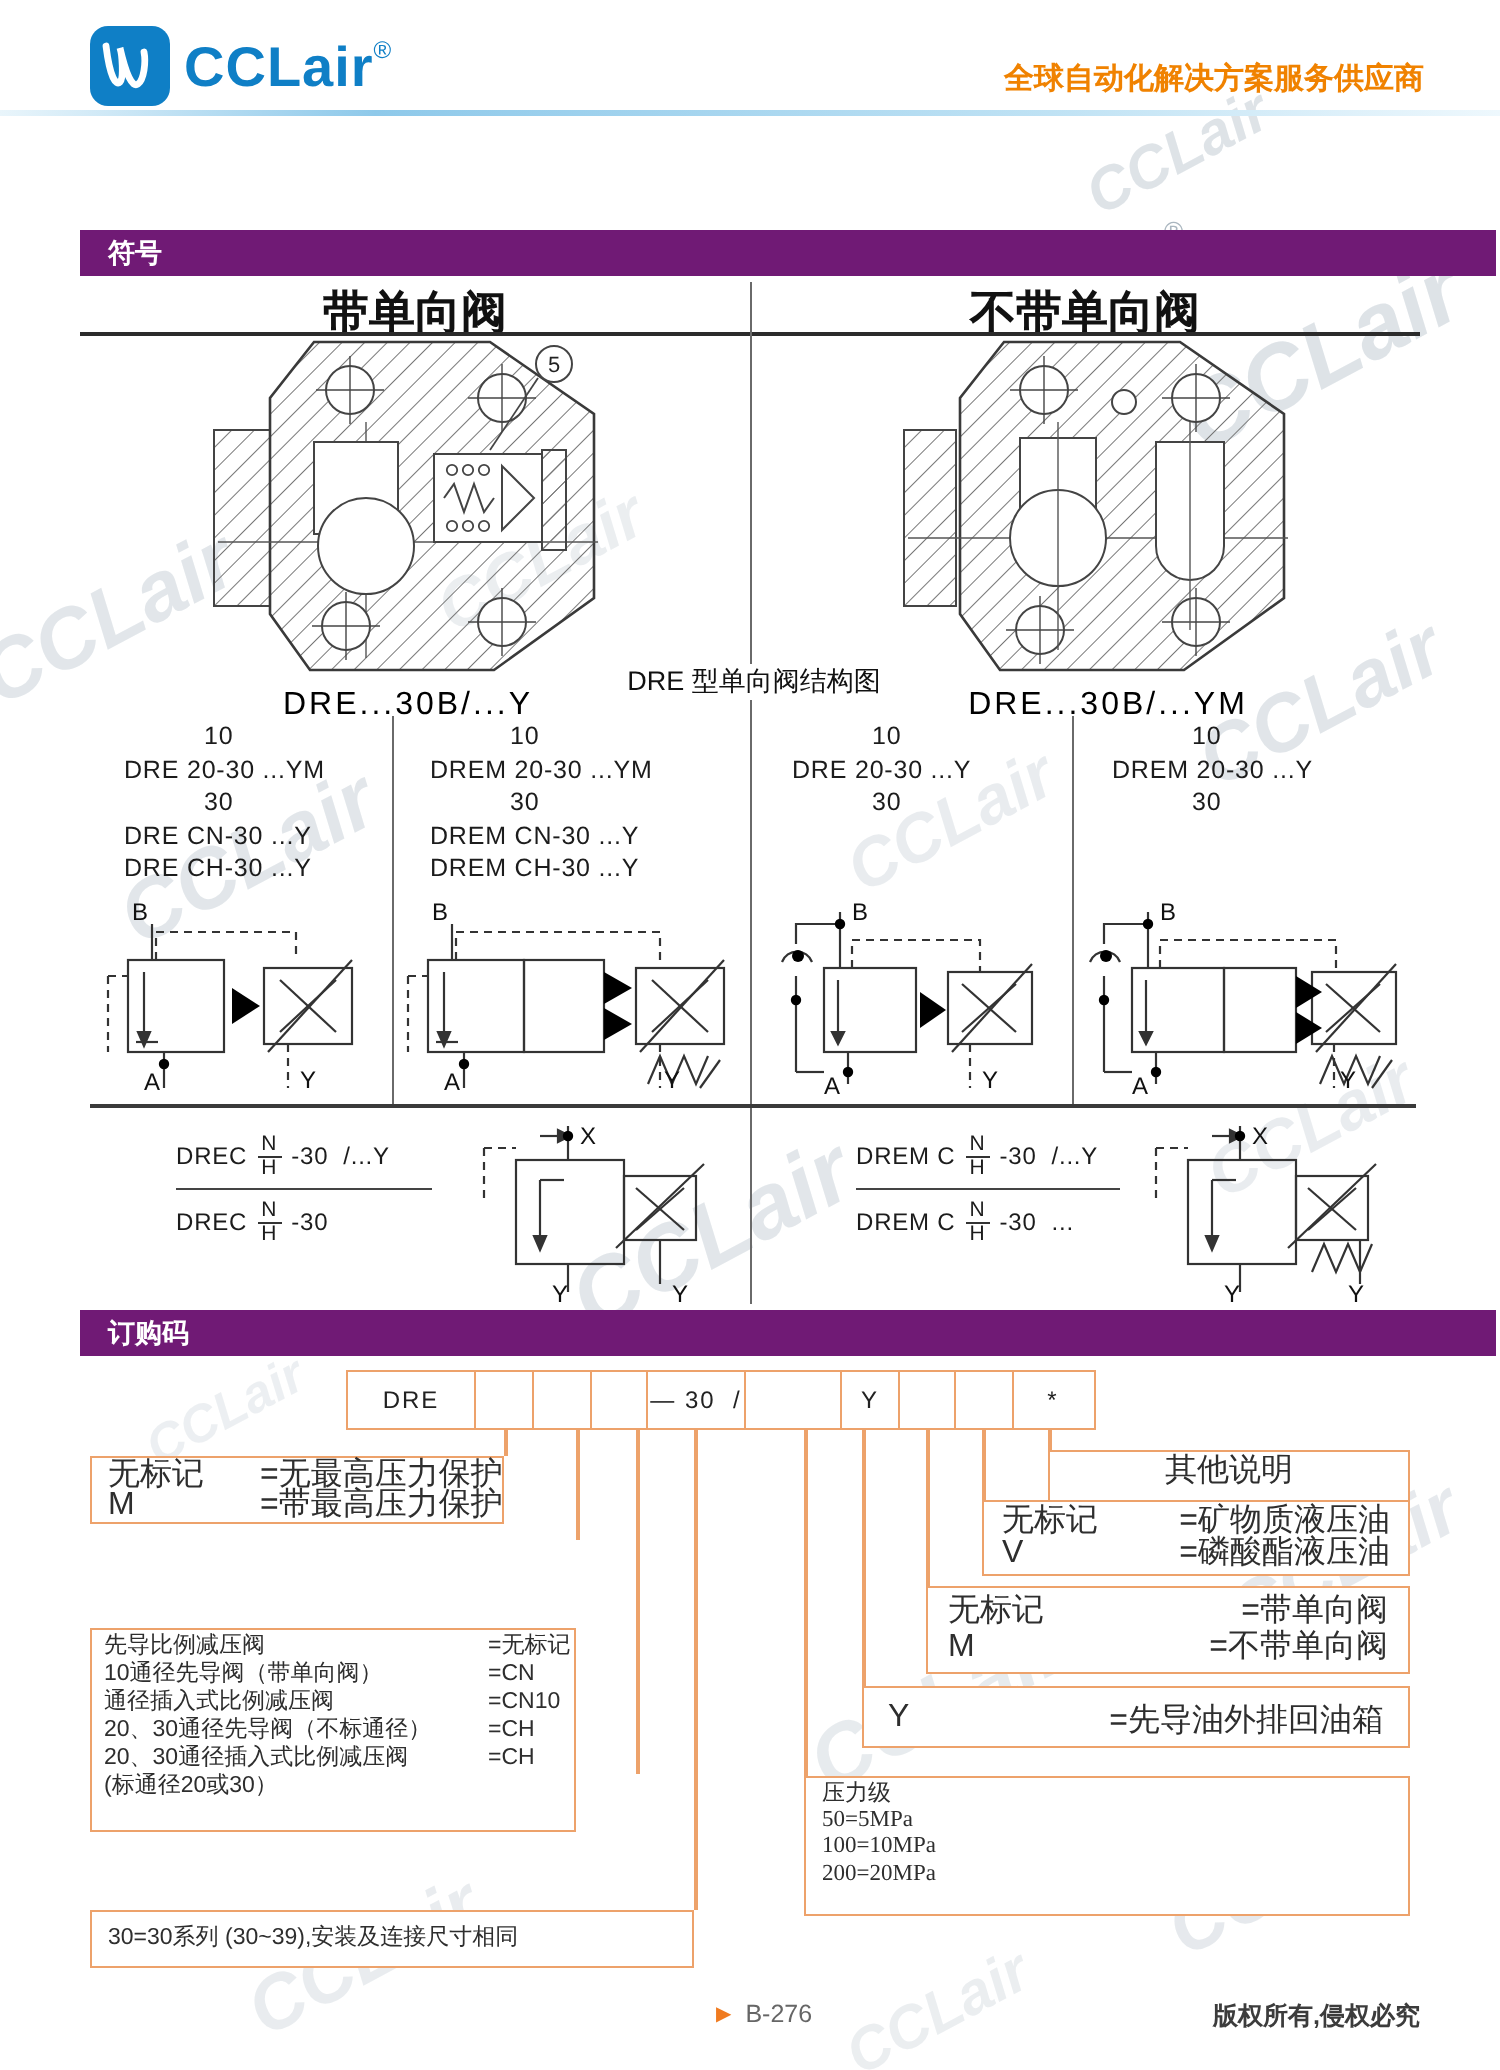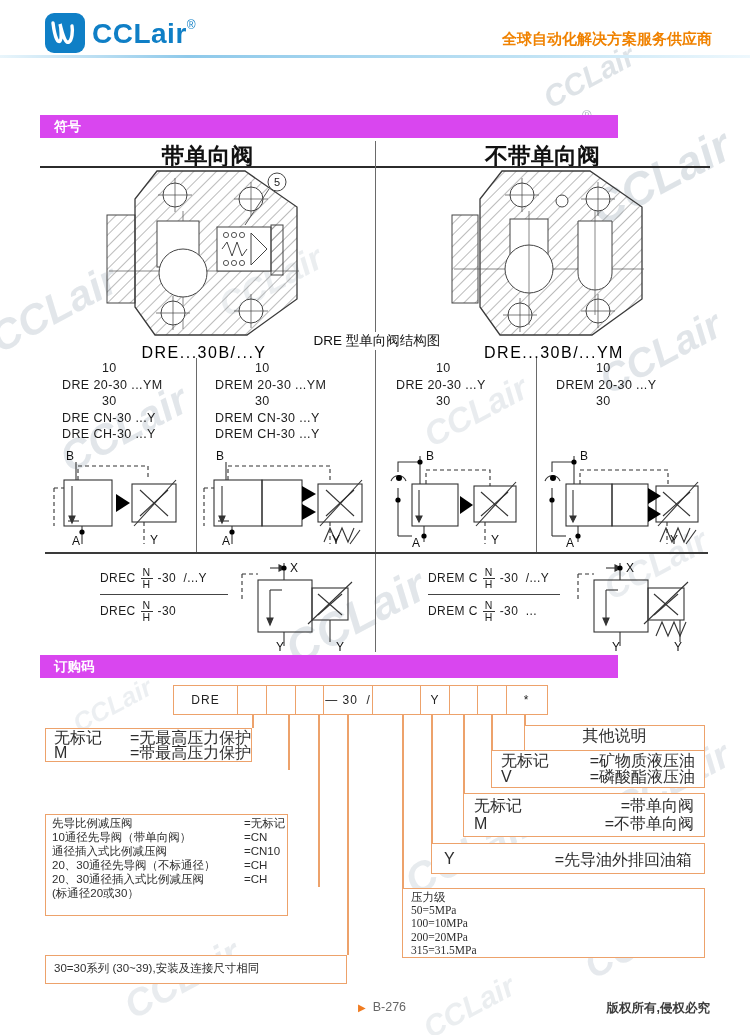--- a/index.html
+++ b/index.html
@@ -10,21 +10,21 @@
   #brand{position:absolute;left:92px;top:18px;font-size:28px;font-weight:bold;color:#0f7fc6;letter-spacing:.5px;}
   #brand sup{font-size:12px;font-weight:normal;vertical-align:14px;}
   #slogan{position:absolute;right:38px;top:30px;font-size:15px;font-weight:bold;color:#f08200;}
   #header-line{position:absolute;left:0;top:55px;width:750px;height:3px;
      background:linear-gradient(to right,#e9f5fb 0%,#8ec9ea 25%,#bfe2f4 70%,#eef8fd 100%);}
   
   .wm{position:absolute;font-weight:bold;font-style:italic;color:#b8c3cc;transform:rotate(-28deg);
       pointer-events:none;white-space:nowrap;}
   .rm{position:absolute;color:#aab6bf;font-size:13px;pointer-events:none;}
   
-  .sec-bar{position:absolute;left:40px;width:578px;height:23px;background:#d946ef;color:#fff;
+  .sec-bar{position:absolute;left:40px;width:708px;height:23px;background:#701a75;color:#fff;
            font-size:13.5px;font-weight:bold;line-height:23px;padding-left:14px;box-sizing:border-box;}
   
   .col-h{position:absolute;top:141px;width:335px;text-align:center;font-size:23px;font-weight:bold;color:#111;}
   #colh1{left:40px;} #colh2{left:375px;}
   .hline{position:absolute;background:#2b2b2b;}
   #hline1{left:40px;top:166px;width:670px;height:2px;}
   #hline2{left:45px;top:552px;width:663px;height:1.5px;background:#3a3a3a;}
   .vline{position:absolute;width:1px;background:#6a6a6a;}
   #vmain{left:375px;top:141px;height:511px;}
   #vsub1{left:196px;top:358px;height:194px;}
@@ -34,21 +34,21 @@
   .cap{position:absolute;top:344px;font-size:16px;letter-spacing:1.5px;color:#000000;text-align:center;}
   #capL{left:118px;width:172px;} #capR{left:468px;width:172px;}
   #cap-center{position:absolute;left:295px;top:332px;width:164px;text-align:center;font-size:13.5px;
               color:#111;background:#fff;}
   .code-col{position:absolute;top:360px;font-size:12.5px;letter-spacing:.4px;color:#1c1c1c;line-height:16.5px;}
   #cc1{left:62px;} #cc2{left:215px;} #cc3{left:396px;} #cc4{left:556px;}
   .cline.ind{margin-left:40px;}
   .hsym{position:absolute;top:448px;}
   #sym1{left:48px;} #sym2{left:198px;} #sym3{left:382px;} #sym4{left:536px;}
   .drec-block{position:absolute;top:565px;font-size:12px;color:#1c1c1c;letter-spacing:.4px;}
-  #drecT{left:100px;width:128px;text-align:right;} #dremcT{left:428px;width:132px;}
+  #drecT{left:88px;width:128px;text-align:right;} #dremcT{left:428px;width:132px;}
   .fr-line{display:flex;align-items:center;gap:5px;height:26px;}
   .frac{display:inline-flex;flex-direction:column;align-items:center;font-size:10.5px;line-height:11px;}
   .frac .num{border-bottom:1px solid #333;padding:0 2px;}
   .fr-div{border-top:1px solid #444;margin:3px 0;}
   .drec-sym{position:absolute;top:558px;}
   #drecS{left:224px;} #dremcS{left:560px;}
   
   #code-row{position:absolute;left:173px;top:685px;display:flex;}
   .ccell{box-sizing:border-box;height:30px;border:1.5px solid #eda26b;background:#fff;
          font-size:12px;letter-spacing:1px;color:#222;display:flex;align-items:center;justify-content:center;}
@@ -555,24 +555,20 @@
         <span class="tv">=5MPa</span>
       </div>
       <div class="trow">
         <span class="tl">100</span>
         <span class="tv">=10MPa</span>
       </div>
       <div class="trow">
         <span class="tl">200</span>
         <span class="tv">=20MPa</span>
       </div>
-      <div class="trow">
-        <span class="tl">315</span>
-        <span class="tv">=31.5MPa</span>
-      </div>
     </div>
 
   <div id="page-num">
     <span class="tri">▶</span>
     <span>B-276</span>
   </div>
   <div id="copyright">版权所有,侵权必究</div>
 
 </div>
 

